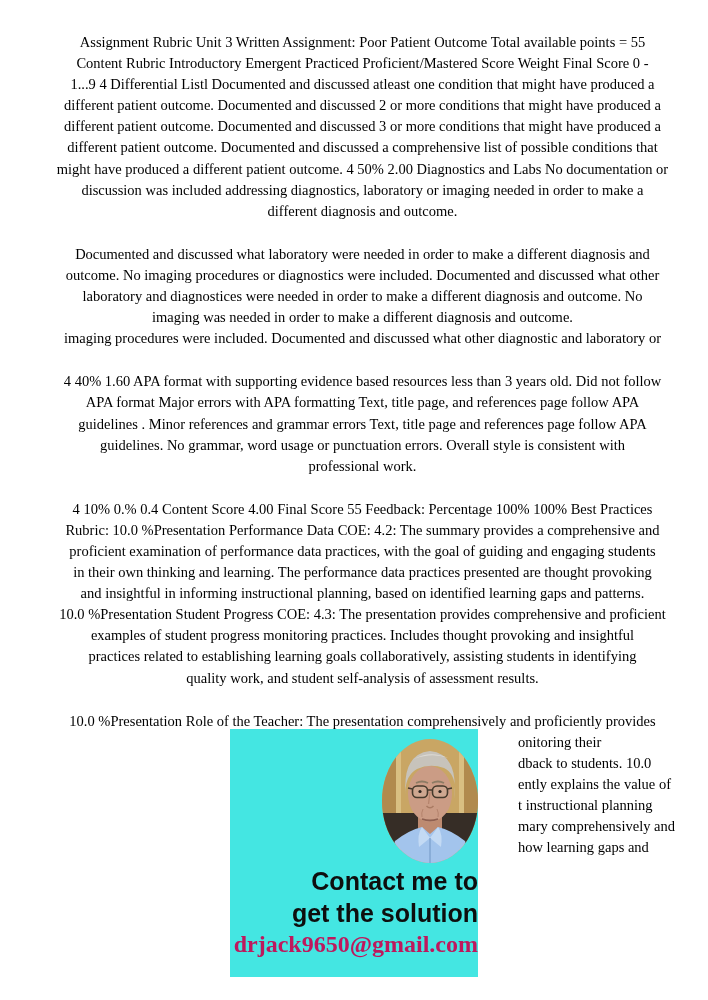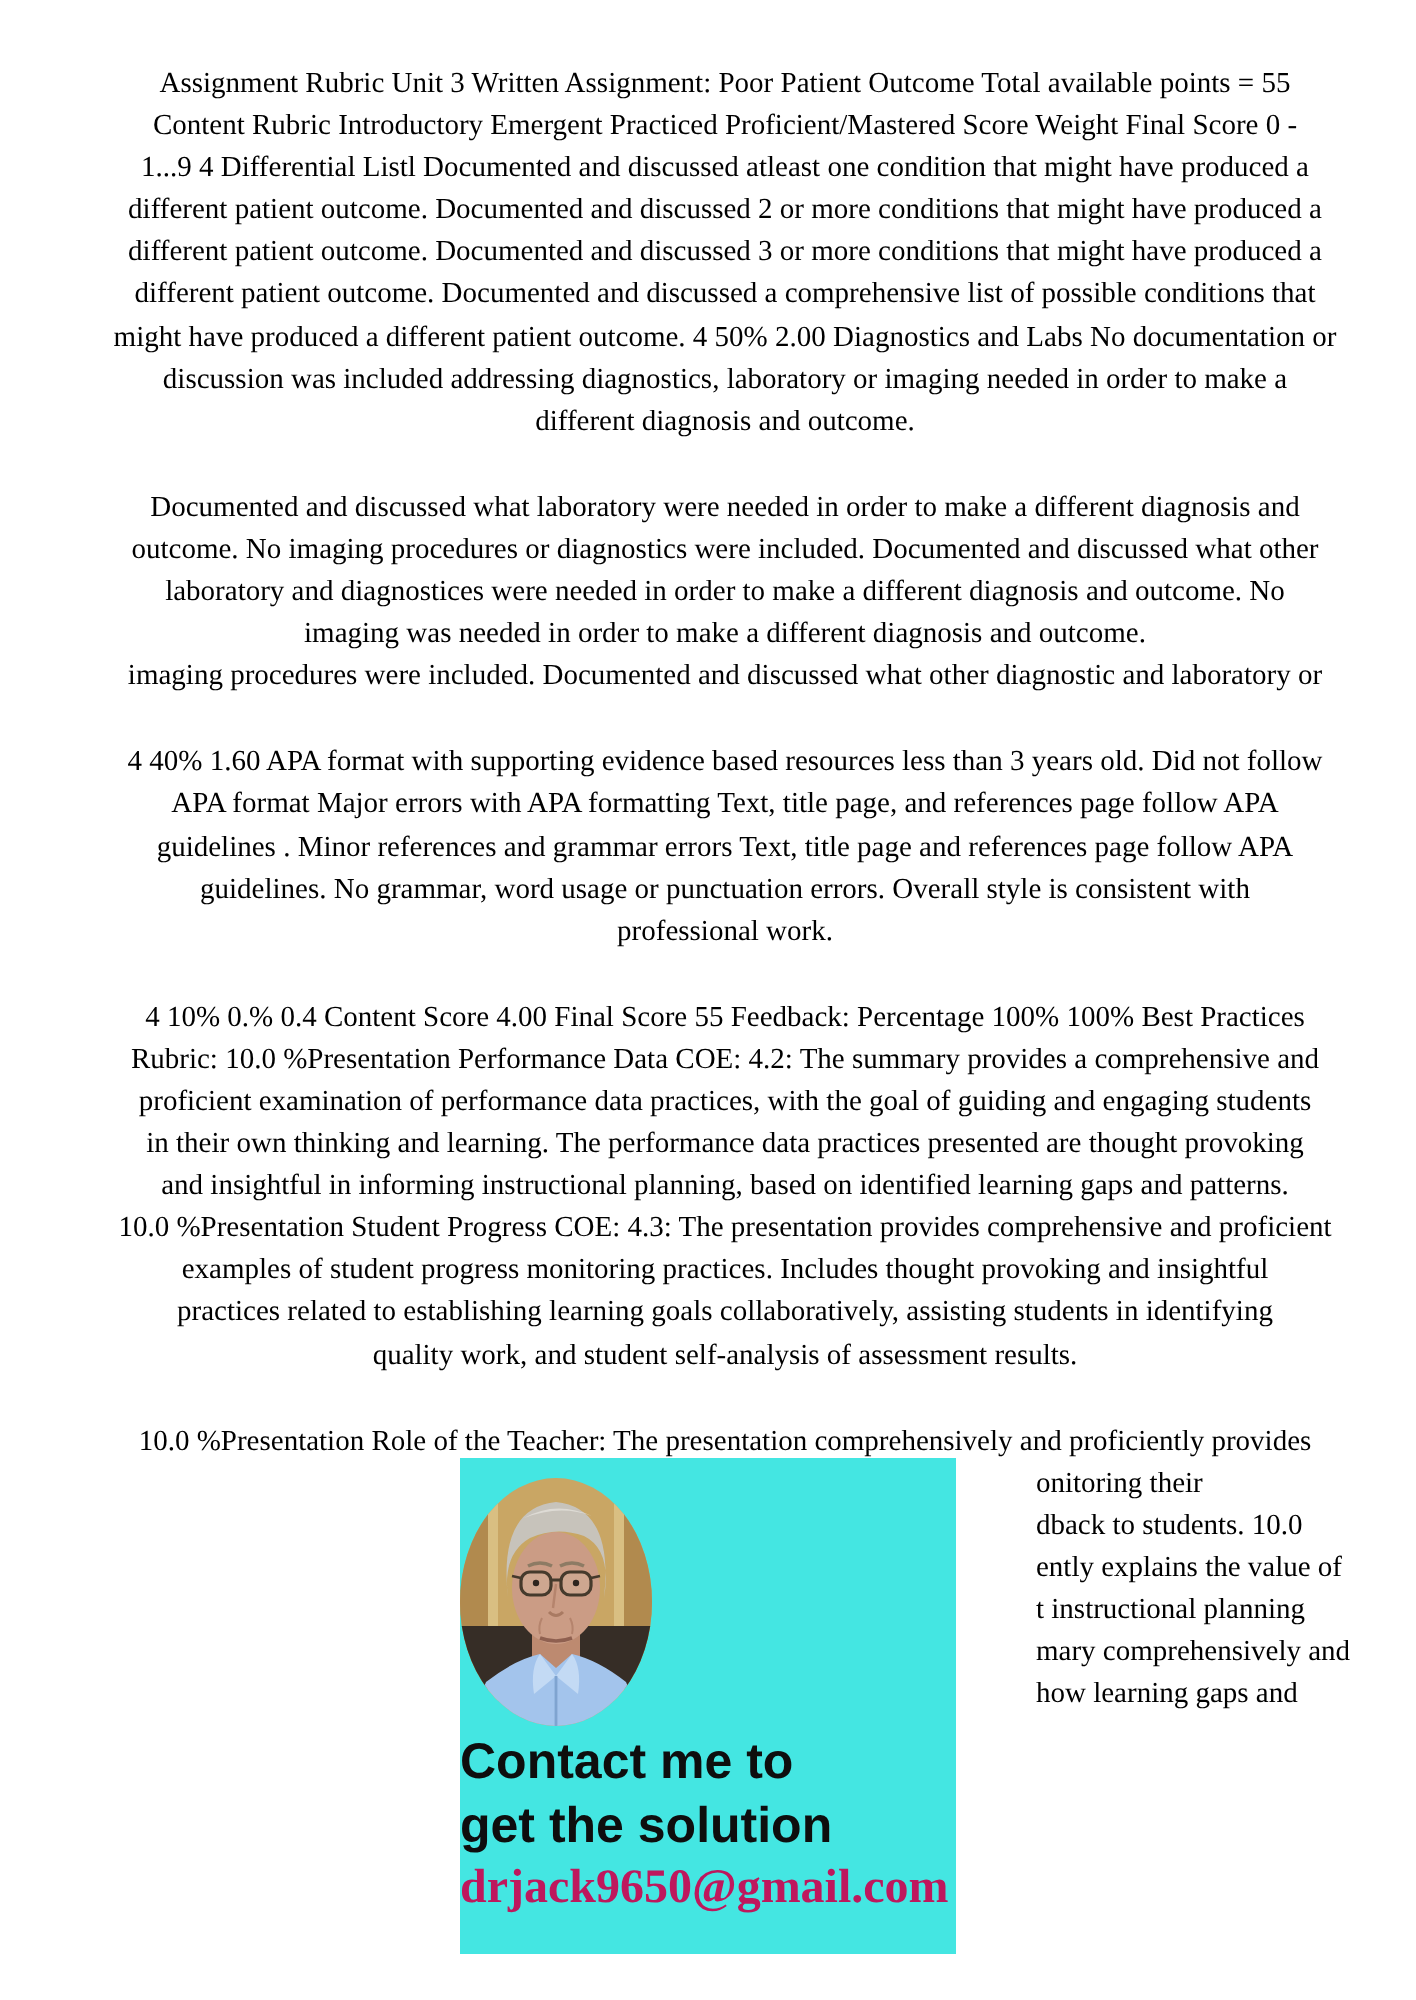--- a/index.html
+++ b/index.html
@@ -44,21 +44,21 @@
   .promo {
     position: absolute;
     left: 230px;
     top: 729px;
     width: 248px;
     height: 248px;
     background: #44E6E2;
     z-index: 5;
     display: flex;
     flex-direction: column;
-    align-items: flex-start;
+    align-items: flex-end;
   }
   .portrait { margin-top: 10px; display: block; }
   .promo-title {
     font-family: "Liberation Sans", "DejaVu Sans", sans-serif;
     font-weight: 700;
     font-size: 25px;
     line-height: 32px;
     color: #0e0e0e;
     white-space: nowrap;
   }

